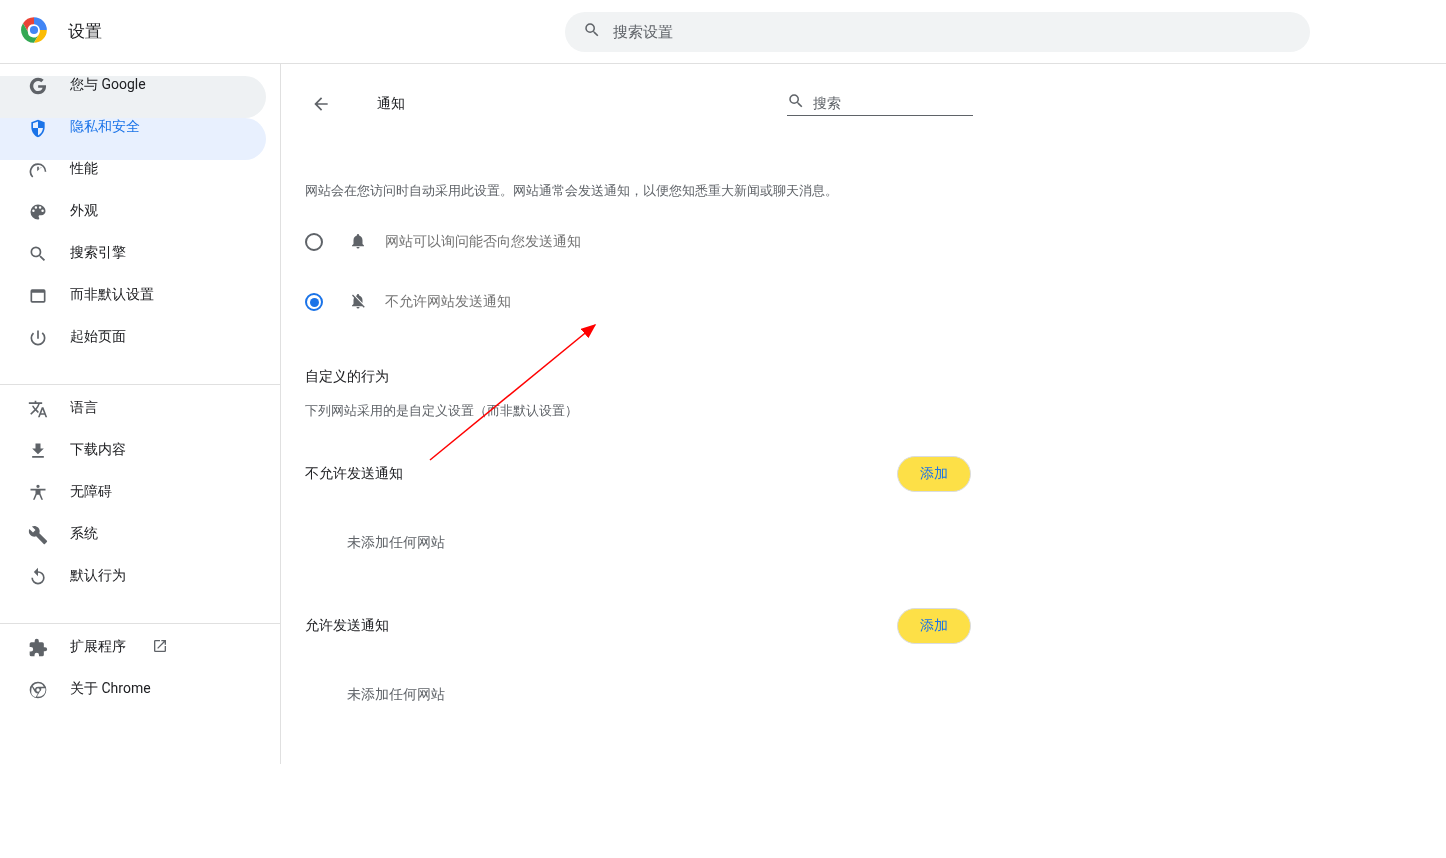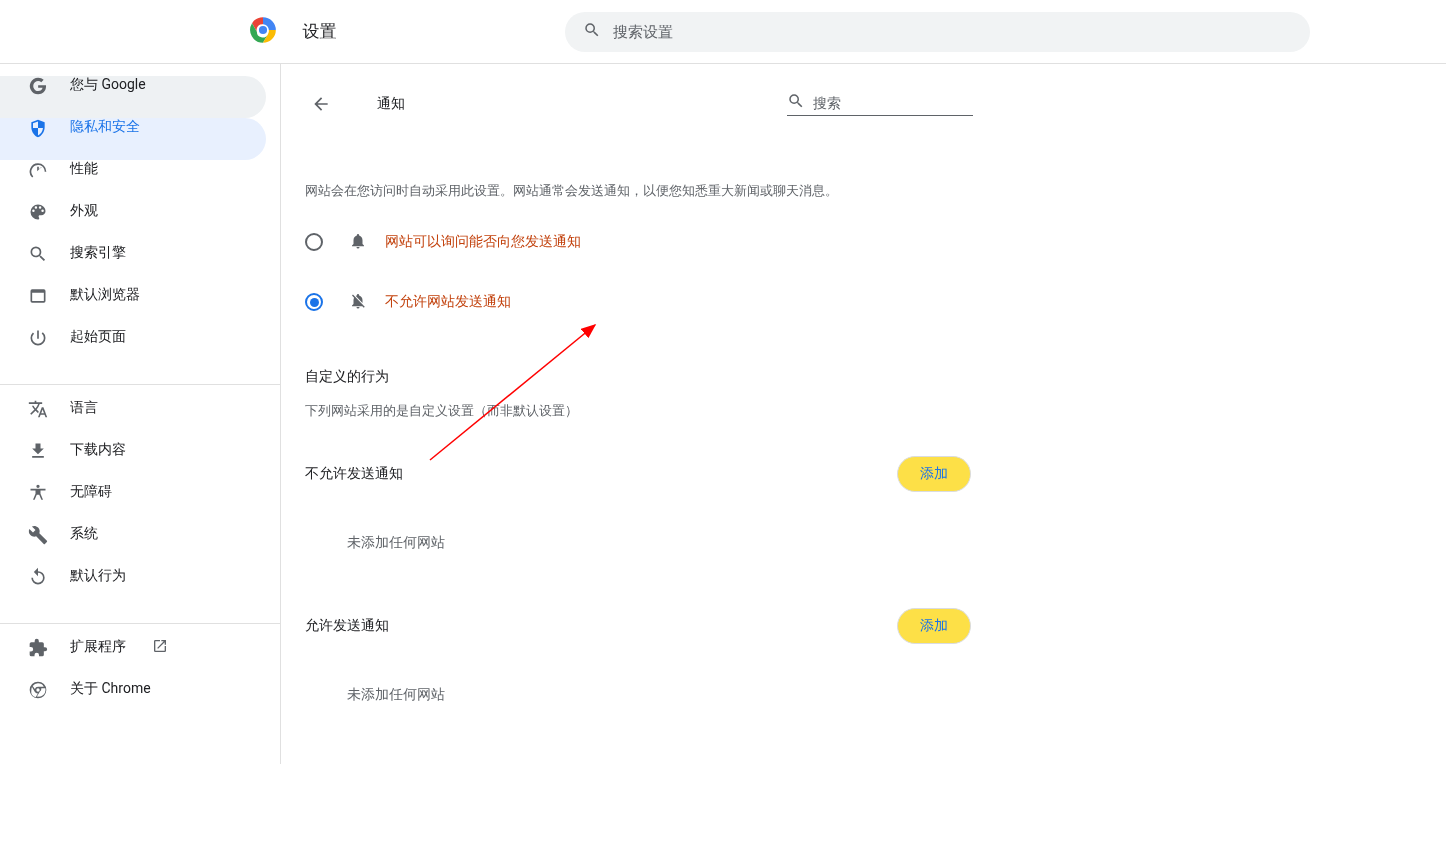--- a/index.html
+++ b/index.html
@@ -16,23 +16,22 @@
     .header {
       display: flex;
       align-items: center;
       height: 64px;
       padding: 0 20px;
       border-bottom: 1px solid #e0e0e0;
     }
     .header-left {
       display: flex;
       align-items: center;
-      gap: 26px;
+      gap: 20px;
       width: 545px;
-      justify-content: center;
     }
     .chrome-logo {
       width: 28px;
       height: 28px;
     }
     .header-title {
       font-size: 17px;
       font-weight: 500;
       color: #202124;
     }
@@ -219,21 +218,21 @@
       align-items: center;
       gap: 18px;
     }
     .radio-label-group svg {
       width: 18px;
       height: 18px;
       fill: #5f6368;
     }
     .radio-text {
       font-size: 14px;
-      color: #c2410c;
+      color: #737373;
     }
     .list-section {
       margin-top: 36px;
     }
     .list-header {
       display: flex;
       align-items: center;
       justify-content: space-between;
       margin-bottom: 12px;
     }
@@ -338,21 +337,21 @@
       </span>
       <span>搜索引擎</span>
     </div>
 
     <div class="sidebar-item">
       <span class="nav-icon">
         <svg viewBox="0 0 24 24">
             <path d="M19 4H5a2 2 0 0 0-2 2v12a2 2 0 0 0 2 2h14a2 2 0 0 0 2-2V6a2 2 0 0 0-2-2zm0 14H5V8h14v10z"></path>
           </svg>
       </span>
-      <span>默认浏览器</span>
+      <span>而非默认设置</span>
     </div>
 
     <div class="sidebar-item">
       <span class="nav-icon">
         <svg viewBox="0 0 24 24">
             <path d="M13 3h-2v10h2V3zm4.83 2.17-1.42 1.42A6.99 6.99 0 0 1 19 12a7 7 0 1 1-14 0c0-2.05.88-3.9 2.29-5.19L5.87 5.39A8.97 8.97 0 0 0 3 12a9 9 0 1 0 18 0 8.97 8.97 0 0 0-3.17-6.83z"></path>
           </svg>
       </span>
       <span>起始页面</span>
     </div>

